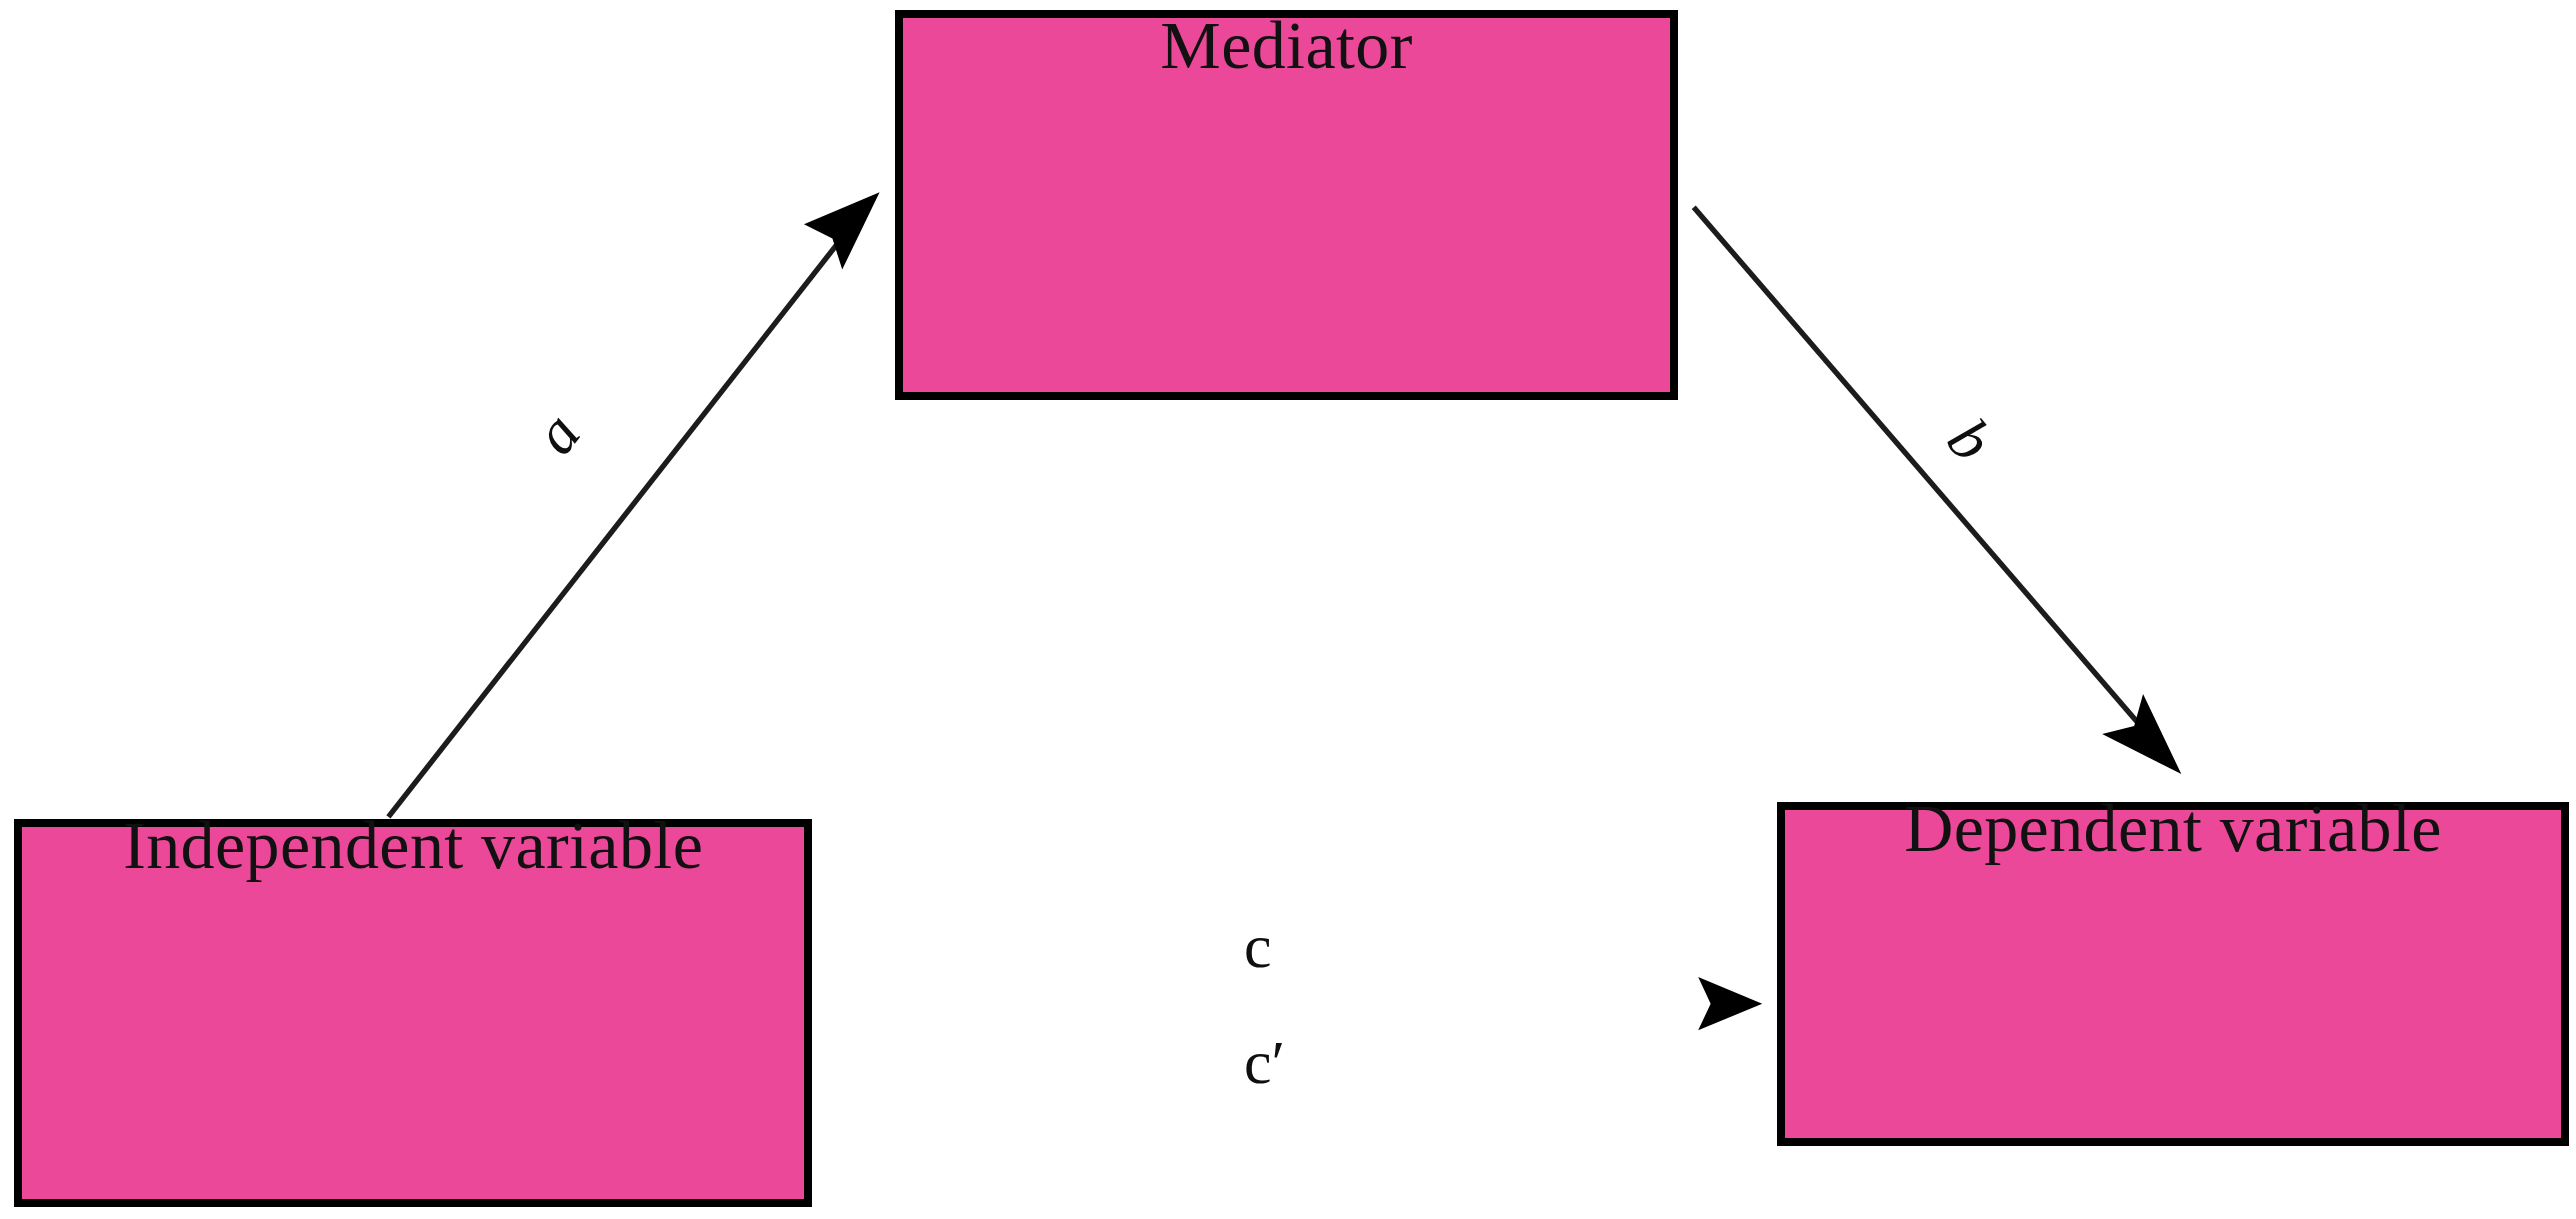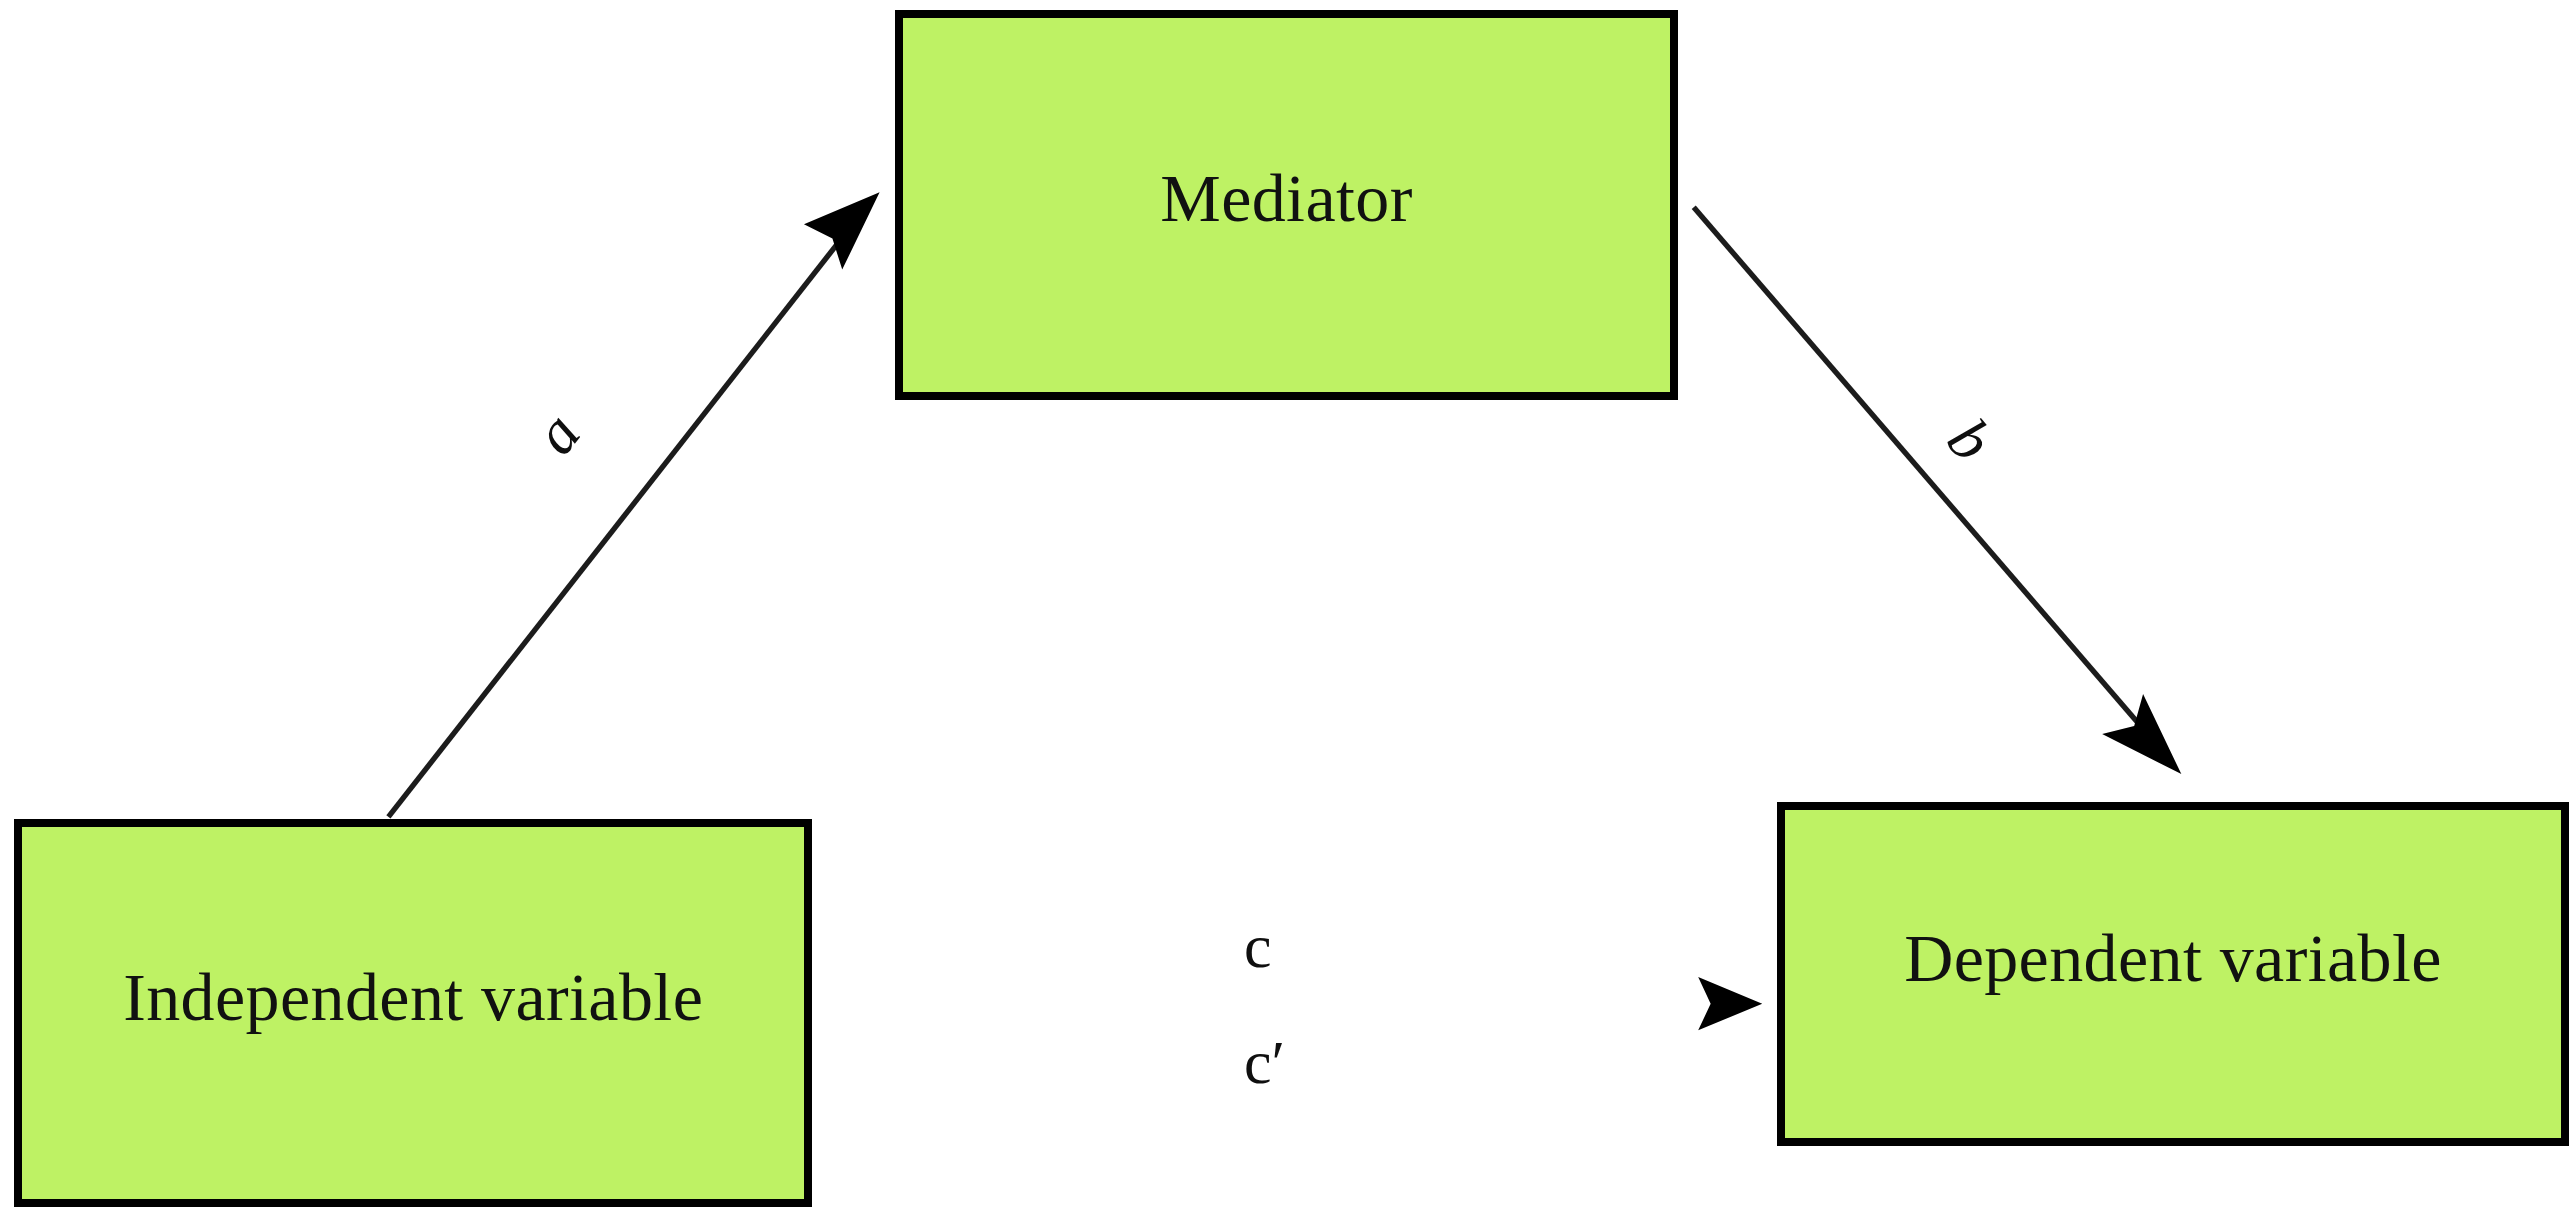--- a/index.html
+++ b/index.html
@@ -12,24 +12,23 @@
     position: relative;
     width: 2576px;
     height: 1219px;
     background: #ffffff;
     overflow: hidden;
     font-family: "Liberation Serif", "DejaVu Serif", serif;
   }
   .node-box {
     position: absolute;
     box-sizing: border-box;
-    background: #bef264;
+    background: #ec4899;
     border: 8px solid #000000;
     display: flex;
-    align-items: center;
     justify-content: center;
   }
   .node-label {
     font-family: "Liberation Serif", "DejaVu Serif", serif;
     font-size: 68px;
     line-height: 1;
     color: #111111;
     letter-spacing: 0.4px;
     white-space: nowrap;
     user-select: none;

